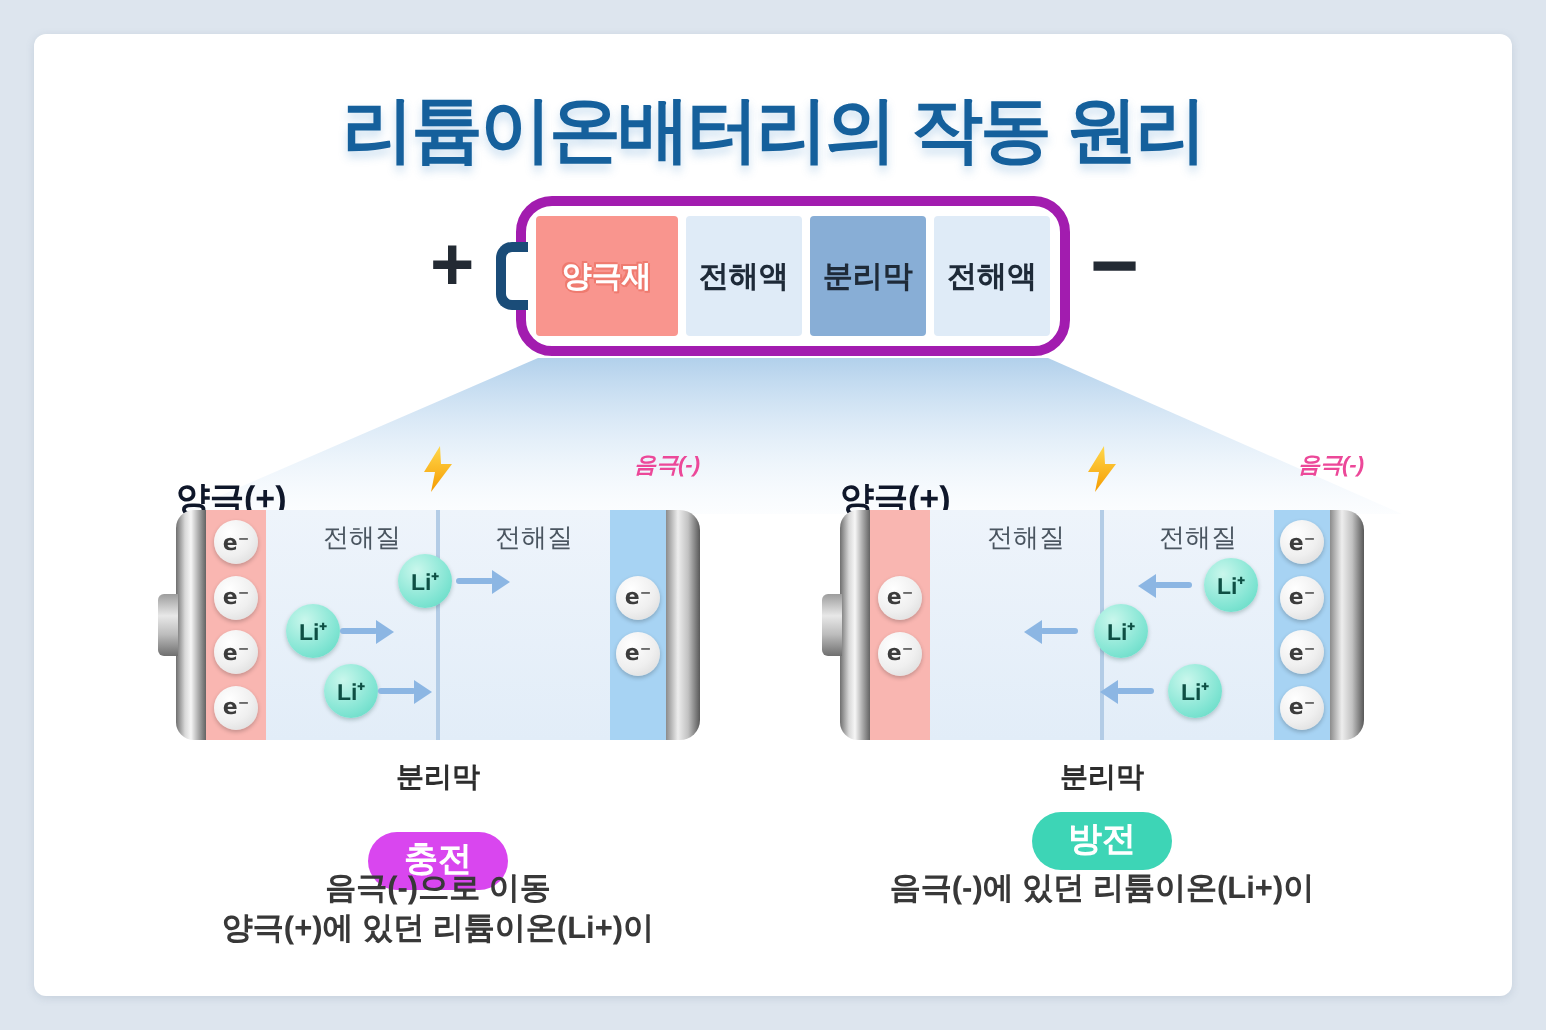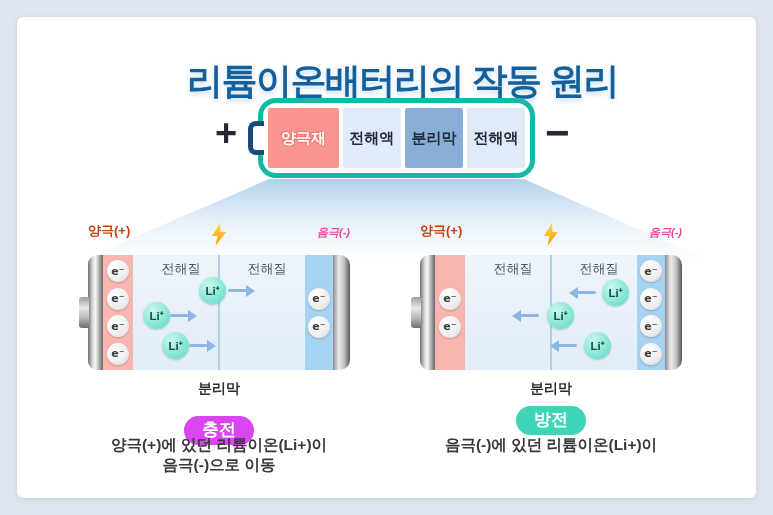--- a/index.html
+++ b/index.html
@@ -9,31 +9,31 @@
     font-family:"Liberation Sans","DejaVu Sans",sans-serif;
     position:relative;overflow:hidden;
   }
   .card{
     position:absolute;left:17px;top:17px;width:739px;height:481px;
     background:#ffffff;border-radius:6px;
     box-shadow:0 1px 4px rgba(90,110,140,.18);
   }
   
   .title{
-    position:absolute;left:0;top:24px;width:739px;margin:16px;
+    position:absolute;left:0;top:24px;width:739px;margin:0;
     text-align:center;font-size:36px;font-weight:900;letter-spacing:-1.5px;
     color:#15609c;text-shadow:0 3px 5px rgba(70,140,200,.28);
   }
   
   .top-row{position:absolute;left:0;top:0;width:739px;height:0;}
   .plus-sign{position:absolute;left:198px;top:95px;font-size:38px;font-weight:900;color:#232a33;}
   .minus-sign{position:absolute;left:528px;top:92px;font-size:42px;font-weight:900;color:#232a33;}
   .top-battery{
     position:absolute;left:241px;top:81px;width:277px;height:80px;
-    box-sizing:border-box;border:5px solid #14b8a6;border-radius:18px;
+    box-sizing:border-box;border:5px solid #a21caf;border-radius:18px;
     background:#ffffff;display:flex;gap:4px;padding:5px;
   }
   .top-nub{
     position:absolute;left:-15px;top:50%;transform:translateY(-50%);
     width:16px;height:34px;box-sizing:border-box;
     border:5px solid #1a4c78;border-right:none;border-radius:8px 0 0 8px;
     background:#ffffff;
   }
   .seg{
     display:flex;align-items:center;justify-content:center;
@@ -45,21 +45,21 @@
   .seg-sep{flex:1;background:#88aed6;}
   .seg-anode{flex:1.27;background:#8fc4f0;color:#ffffff;
     text-shadow:-1px 0 #519ddd,1px 0 #519ddd,0 -1px #519ddd,0 1px #519ddd,1px 1px #519ddd,-1px -1px #519ddd;}
   
   .funnel{position:absolute;left:0;top:162px;width:739px;height:78px;}
   
   .diagram{position:absolute;top:205px;width:262px;height:255px;}
   .diagram.charge{left:71px;}
   .diagram.discharge{left:403px;}
   .d-header{position:absolute;left:0;top:0;width:100%;height:28px;}
-  .pole-pos{position:absolute;left:0;top:0;font-size:13px;font-weight:800;color:#c2410c;}
+  .pole-pos{position:absolute;left:0;top:16px;font-size:17px;font-weight:800;color:#0f172a;}
   .pole-neg{position:absolute;right:0;top:3px;font-size:11px;font-weight:800;color:#ec4899;font-style:italic;}
   .bolt{position:absolute;left:124px;top:1px;}
   
   .bat{position:absolute;left:0;top:33px;width:262px;height:115px;display:flex;}
   .bat-nub{
     position:absolute;left:-9px;top:42px;width:10px;height:31px;
     background:linear-gradient(180deg,#9d9d9d,#e8e8e8 35%,#bdbdbd 65%,#6f6f6f);
     border-radius:3px 0 0 3px;
   }
   .cap{width:15px;flex:0 0 auto;background:linear-gradient(90deg,#6f6f6f,#d8d8d8 30%,#f6f6f6 50%,#ababab 75%,#636363);}
@@ -174,22 +174,22 @@
       <div class="strip strip-blue two">
         <div class="e-circle">e⁻</div>
         <div class="e-circle">e⁻</div>
       </div>
       <div class="cap cap-r"></div>
     </div>
 
     <div class="sep-label">분리막</div>
     <div class="badge badge-charge">충전</div>
     <div class="desc">
+      <span>음극(-)으로 이동</span>
       <span>양극(+)에 있던 리튬이온(Li+)이</span>
-      <span>음극(-)으로 이동</span>
     </div>
   </section>
 
   <section class="diagram discharge">
     <div class="d-header">
       <span class="pole-pos">양극(+)</span>
       <svg class="bolt" width="14" height="23" viewBox="0 0 14 23">
         <defs>
             <linearGradient id="bg2" x1="0" y1="0" x2="0" y2="1">
           <stop offset="0" stop-color="#ffd84d"></stop>

